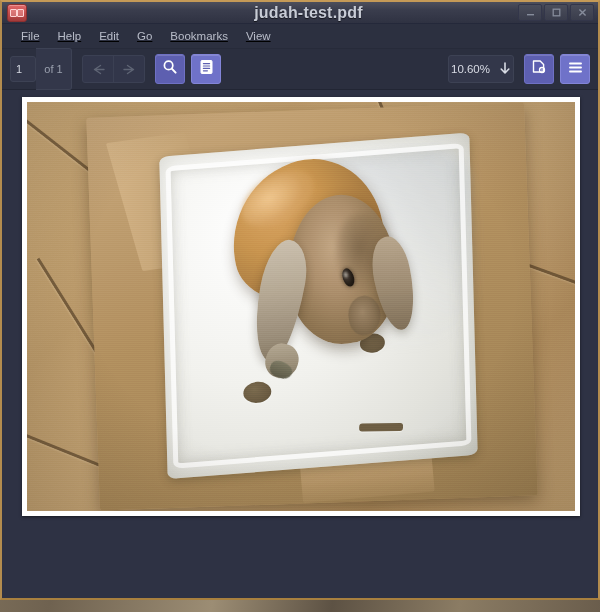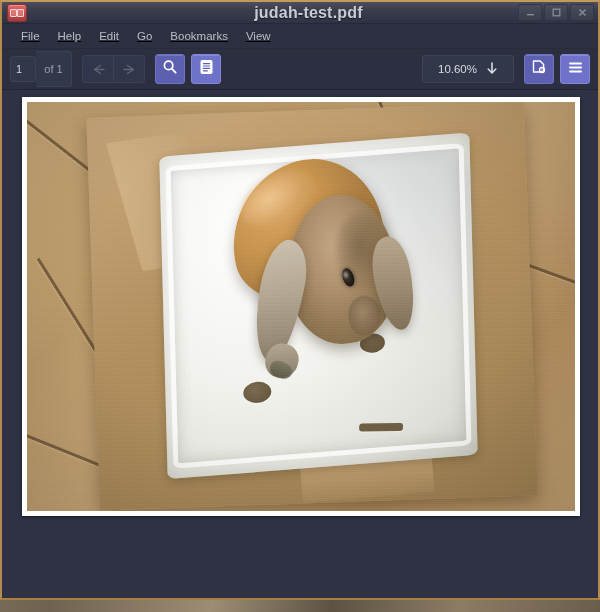--- a/index.html
+++ b/index.html
@@ -138,21 +138,21 @@
     border: 1px solid #3d4254;
     border-radius: 3px;
     color: #d6d9e2;
     font-size: 11px;
     display: flex;
     align-items: center;
     padding-left: 5px;
     box-sizing: border-box;
   }
   .page-of {
-    height: 36px;
+    height: 42px;
     min-width: 36px;
     background: #33374a;
     border: 1px solid #3d4254;
     border-left: none;
     border-radius: 0 3px 3px 0;
     color: #9aa0ae;
     font-size: 11px;
     display: flex;
     align-items: center;
     justify-content: center;
@@ -187,21 +187,21 @@
     box-shadow: inset 0 1px 0 rgba(255,255,255,.16);
     color: #ffffff;
   }
   .tbtn.alt { background: #6f72c9; border-color: #8385d8; }
 
   .zoom-box {
     height: 26px;
     display: flex;
     align-items: center;
     gap: 9px;
-    padding: 0 15px;
+    padding: 0 2px;
     background: #33374a;
     border: 1px solid #3d4254;
     border-radius: 3px;
     margin-right: 10px;
   }
   .zoom-val { font-size: 11.5px; color: #d8dbe4; }
   .zoom-arrow { color: #d8dbe4; font-size: 12px; line-height: 1; }
 
   
   #canvas {

